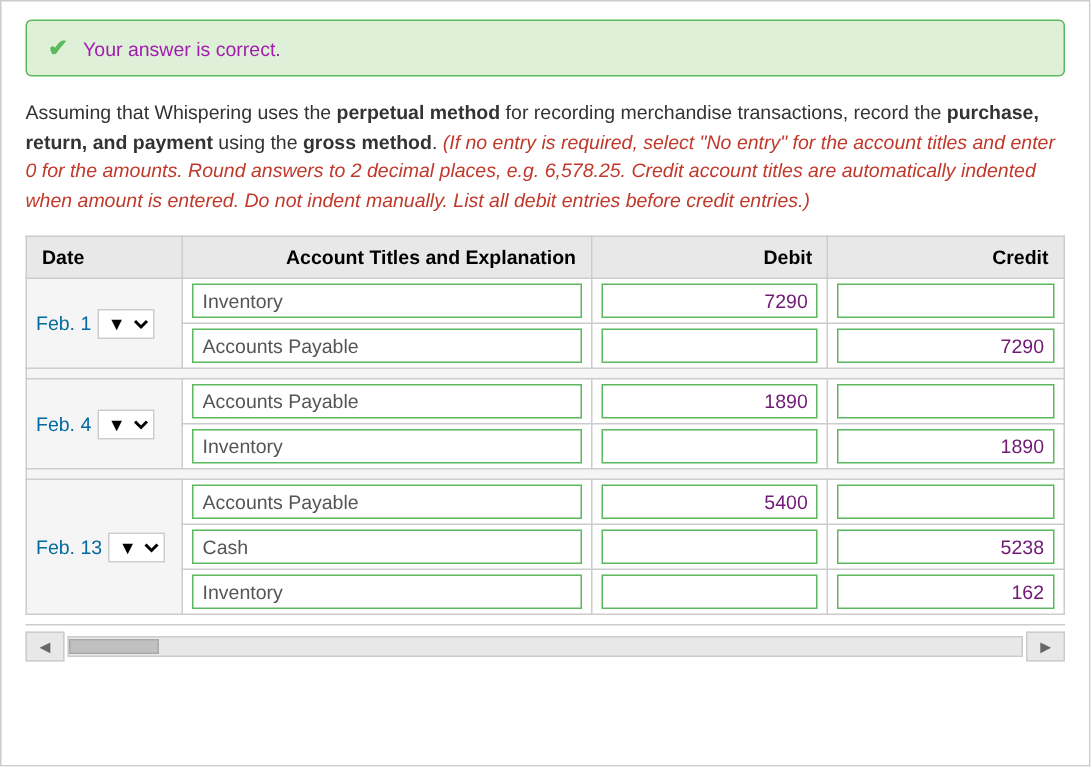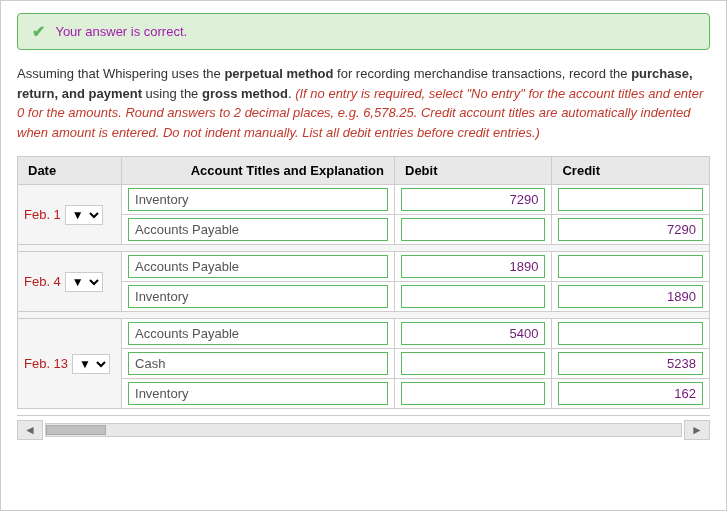--- a/index.html
+++ b/index.html
@@ -61,40 +61,40 @@
     .journal-table th {
       background: #e8e8e8;
       border: 1px solid #ccc;
       padding: 6px 10px;
       text-align: left;
       font-weight: bold;
       font-size: 13px;
       margin-top: 44px;
     }
     .journal-table th.center {
-      text-align: left;
+      text-align: right;
     }
     .journal-table td {
       border: 1px solid #ccc;
       padding: 3px 6px;
       vertical-align: middle;
       background: #fff;
     }
     .journal-table td.date-cell {
       background: #f5f5f5;
       white-space: nowrap;
     }
     .date-select-wrapper {
       display: flex;
       align-items: center;
       gap: 4px;
     }
     .date-label {
       font-size: 13px;
-      color: #b91c1c;
+      color: #0369a1;
     }
     .date-select {
       border: 1px solid #ccc;
       background: #fff;
       font-size: 12px;
       padding: 1px 2px;
       cursor: pointer;
     }
     .account-input {
       width: 100%;

